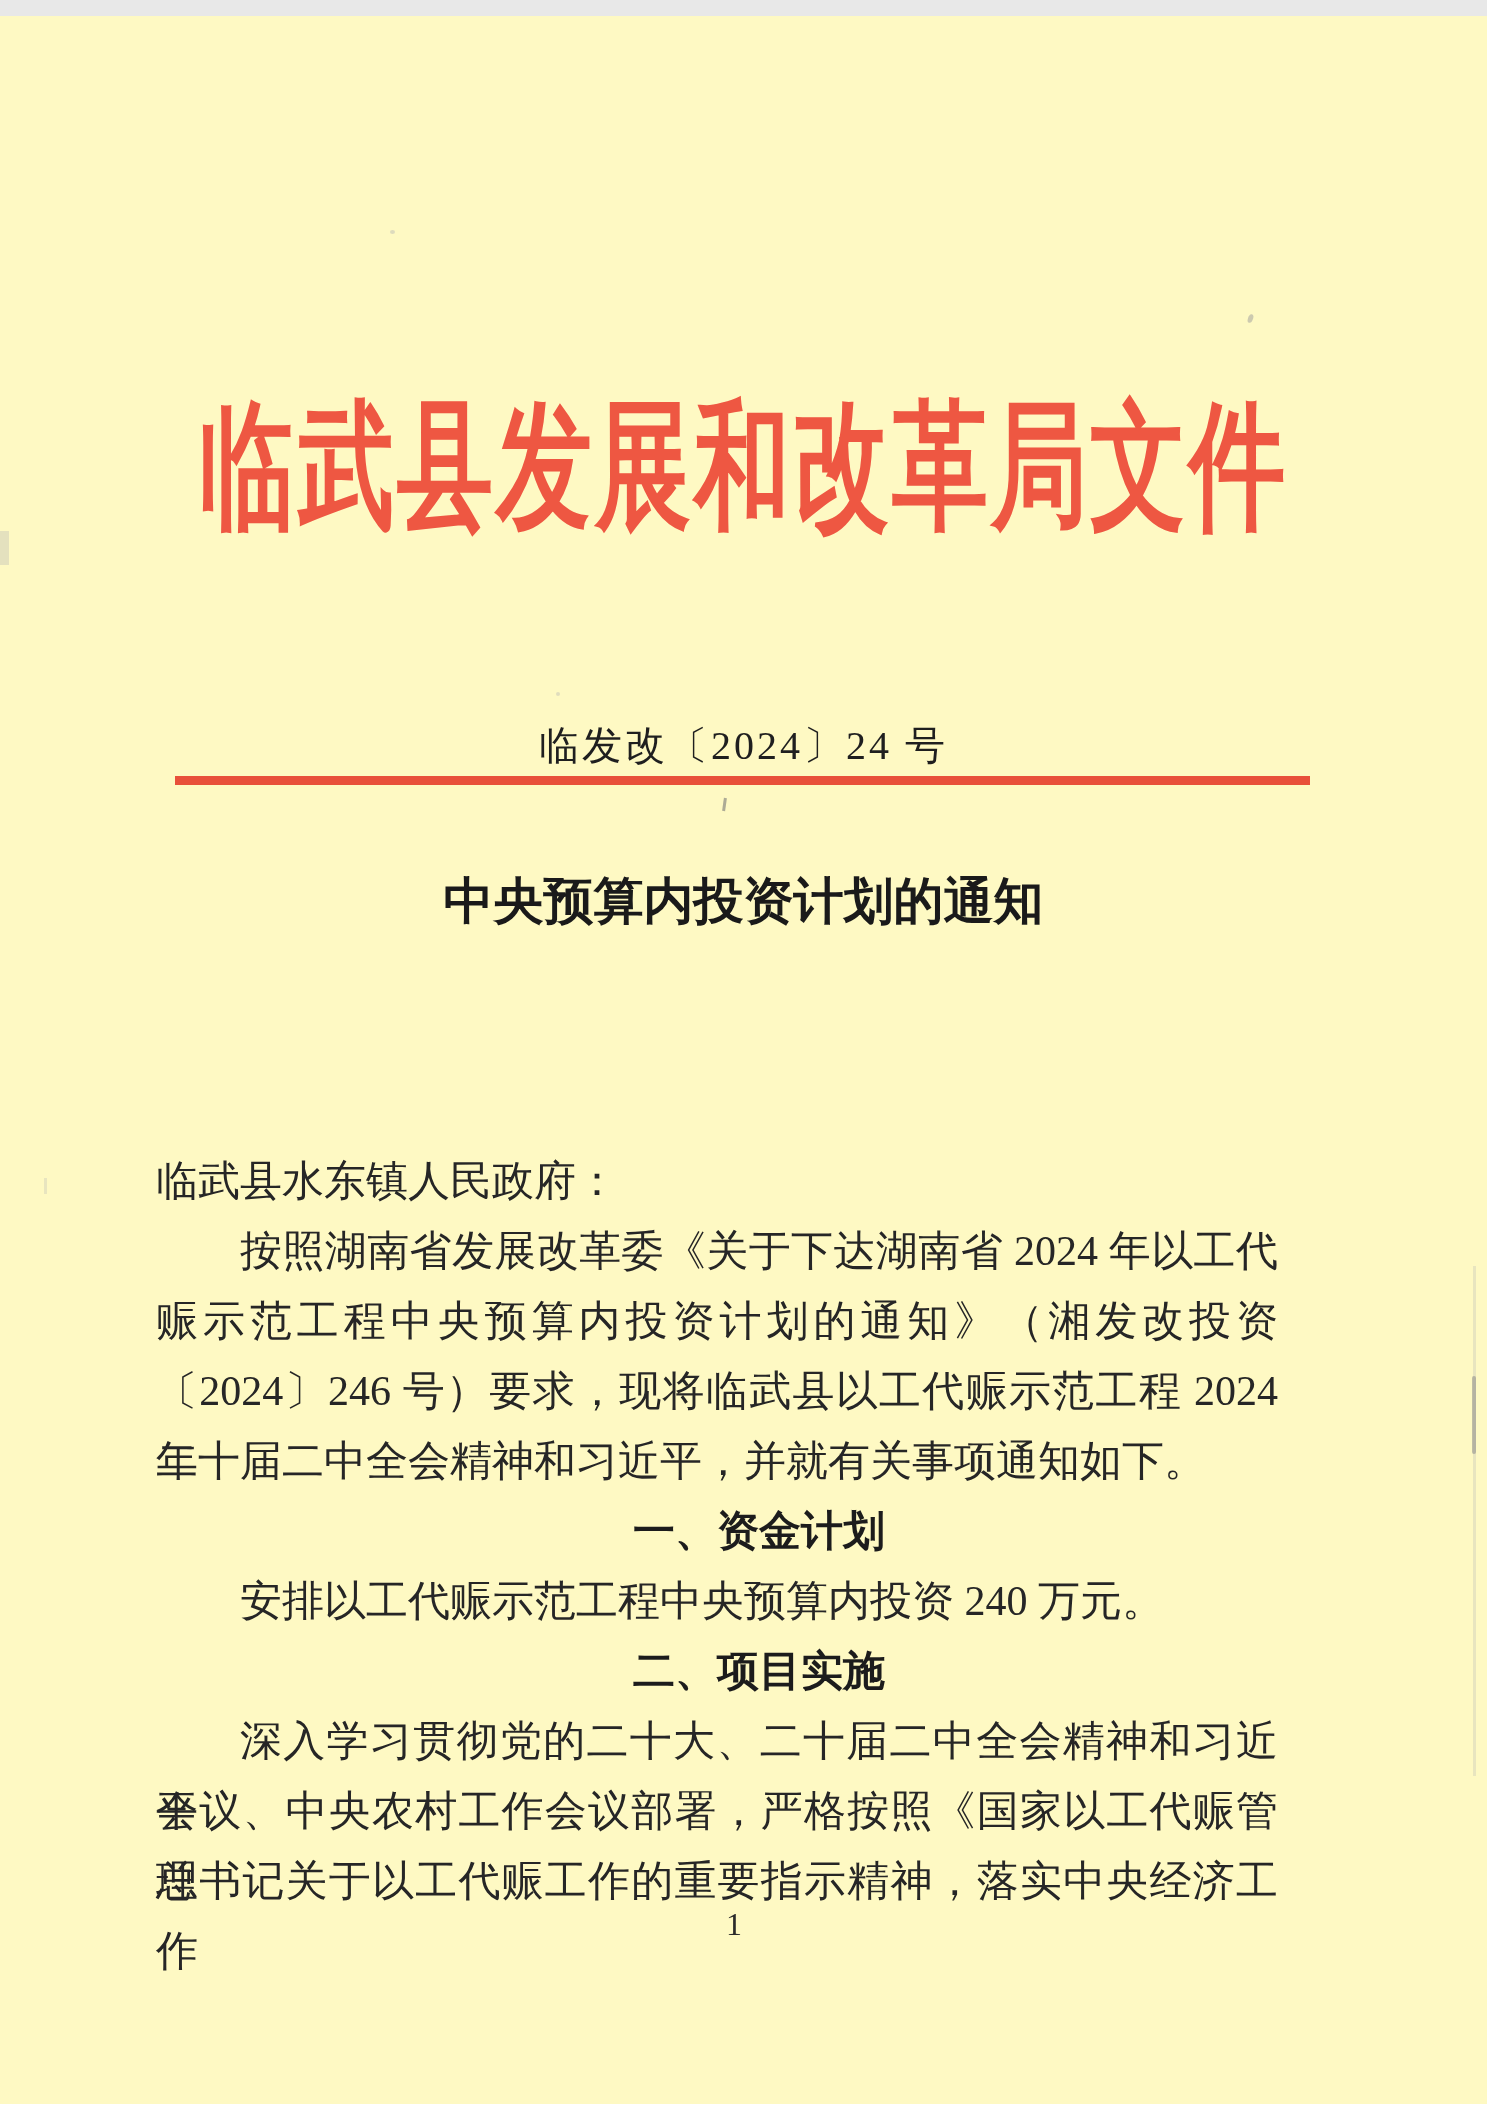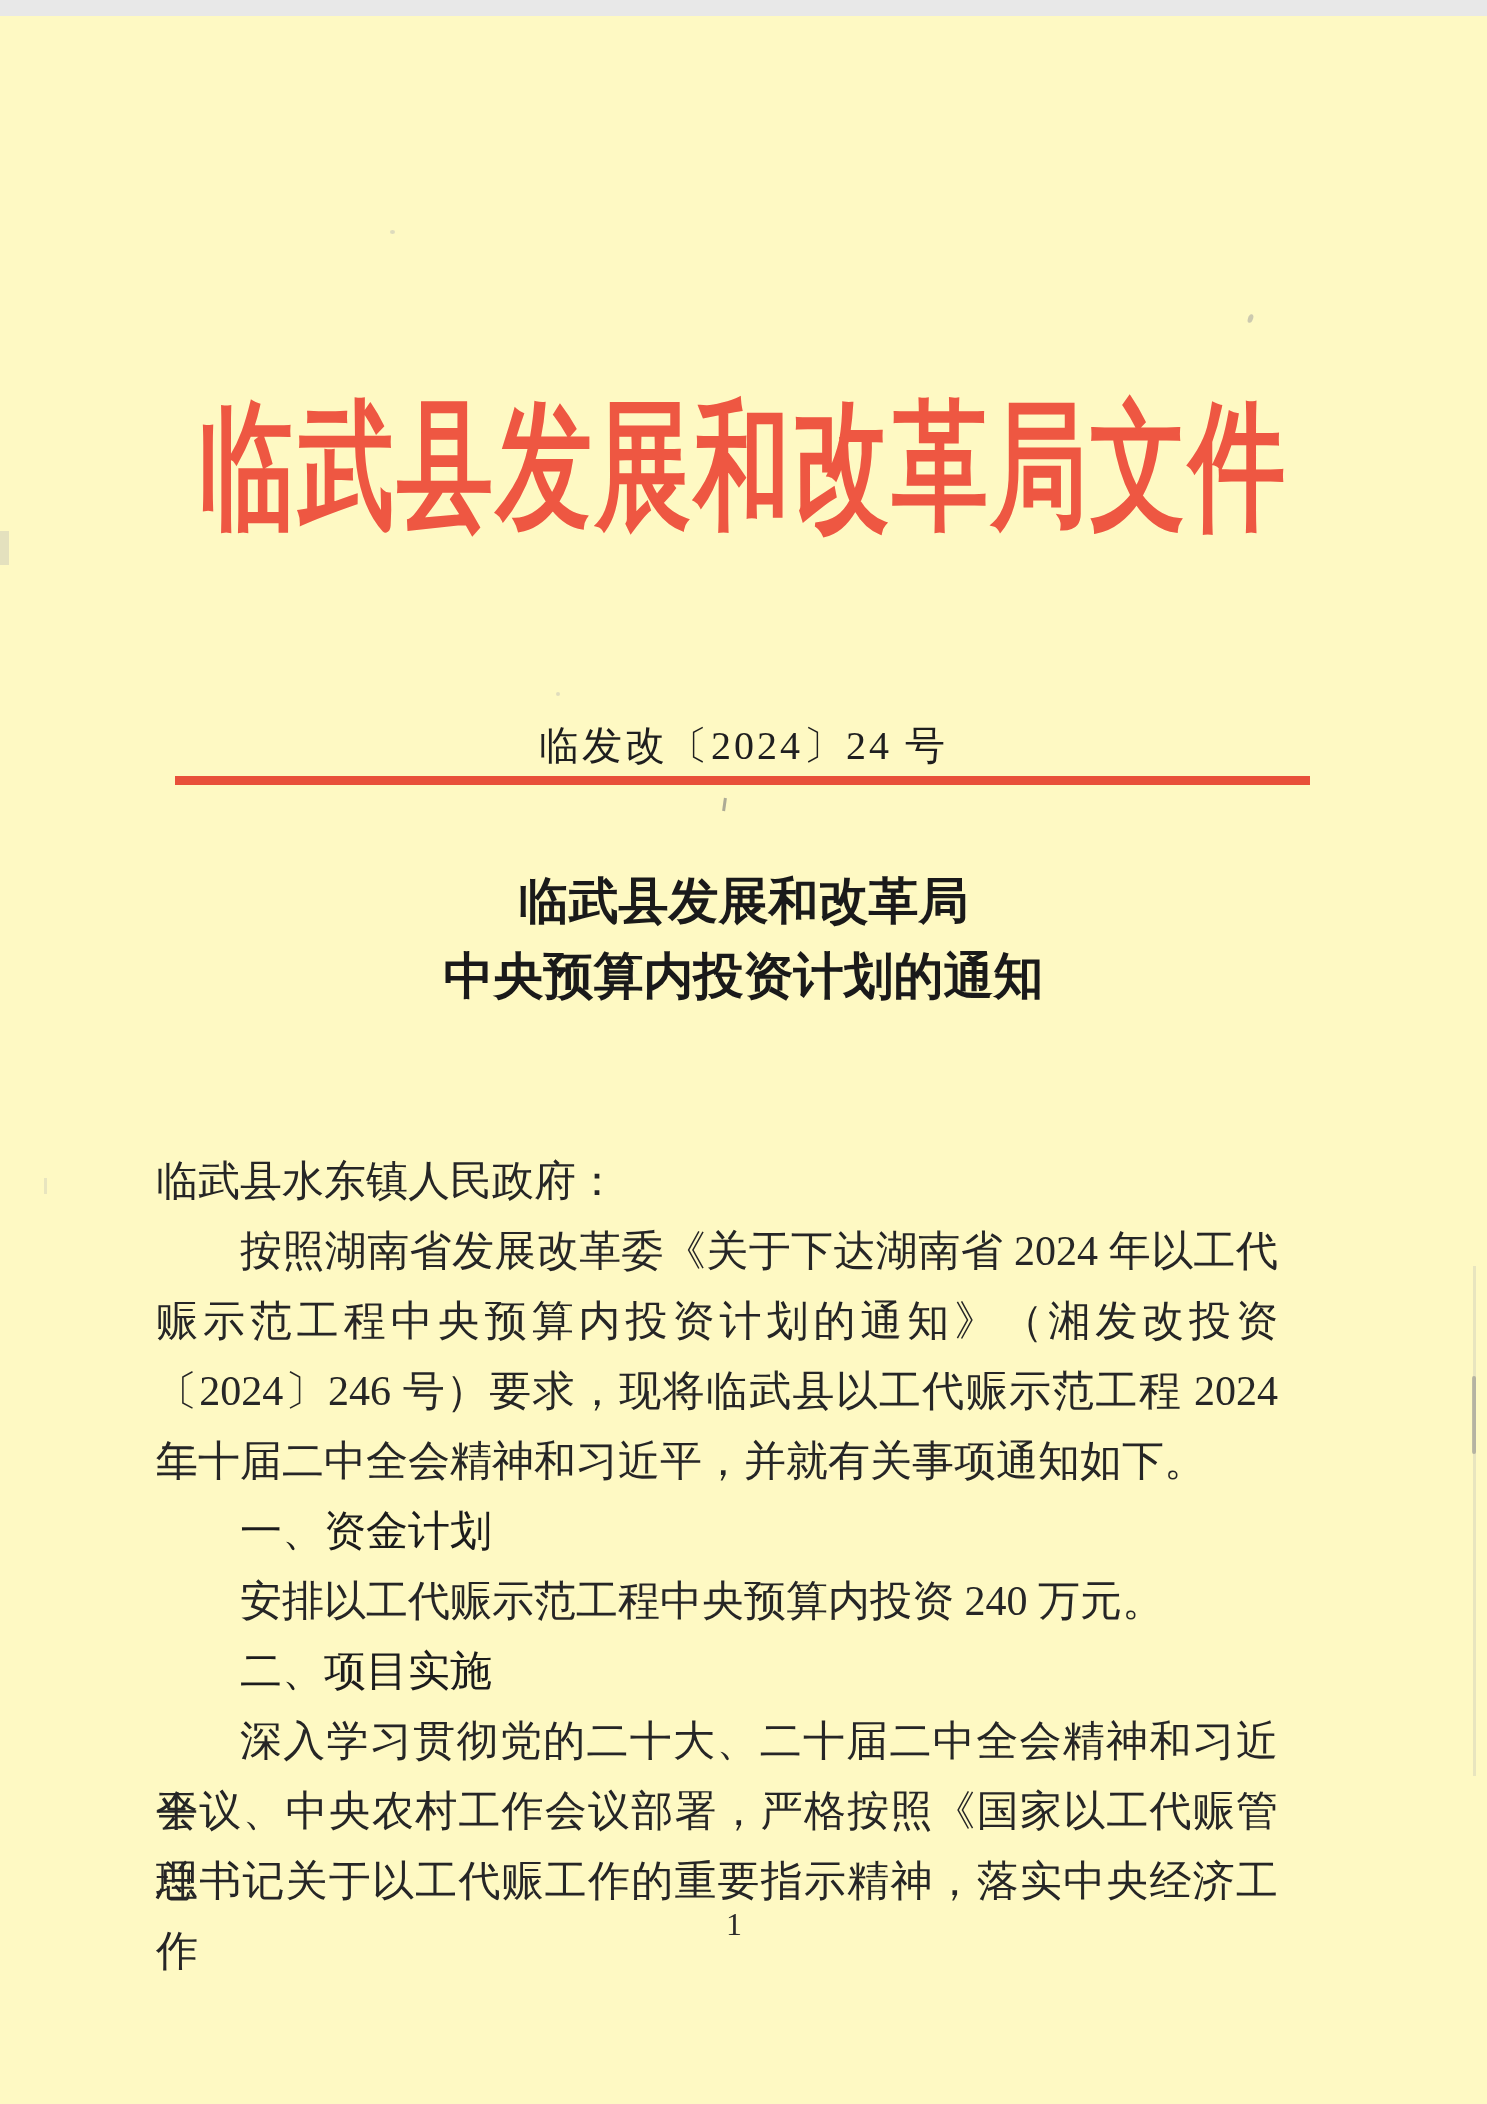--- a/index.html
+++ b/index.html
@@ -88,22 +88,23 @@
     white-space: normal;
     text-align: justify;
     text-align-last: justify;
     text-justify: inter-character;
   }
   .body-text p.indent {
     text-indent: 84px;
   }
   .body-text p.heading {
     font-family: "Liberation Sans", "DejaVu Sans", sans-serif;
-    font-weight: 400;
+    font-weight: 700;
     color: #1c1c1c;
+    text-align: center;
   }
   
   .page-number {
     position: absolute;
     top: 1890px;
     left: 173px;
     width: 1122px;
     text-align: center;
     font-size: 32px;
     color: #2b2b2b;
@@ -128,21 +129,20 @@
 
 <div class="page">
 
   <div class="letterhead">临武县发展和改革局文件</div>
 
   <div class="doc-number">临发改〔2024〕24 号</div>
 
   <div class="red-rule"></div>
 
   <div class="doc-title">
-    <div class="title-line">临武县发展和改革局</div>
     <div class="title-line">中央预算内投资计划的通知</div>
   </div>
 
   <div class="body-text">
     <p class="line">临武县水东镇人民政府：</p>
     <p class="line fill indent">按照湖南省发展改革委《关于下达湖南省 2024 年以工代</p>
     <p class="line fill">赈示范工程中央预算内投资计划的通知》（湘发改投资</p>
     <p class="line fill">〔2024〕246 号）要求，现将临武县以工代赈示范工程 2024 年</p>
     <p class="line">二十届二中全会精神和习近平，并就有关事项通知如下。</p>
     <p class="line heading indent">一、资金计划</p>

